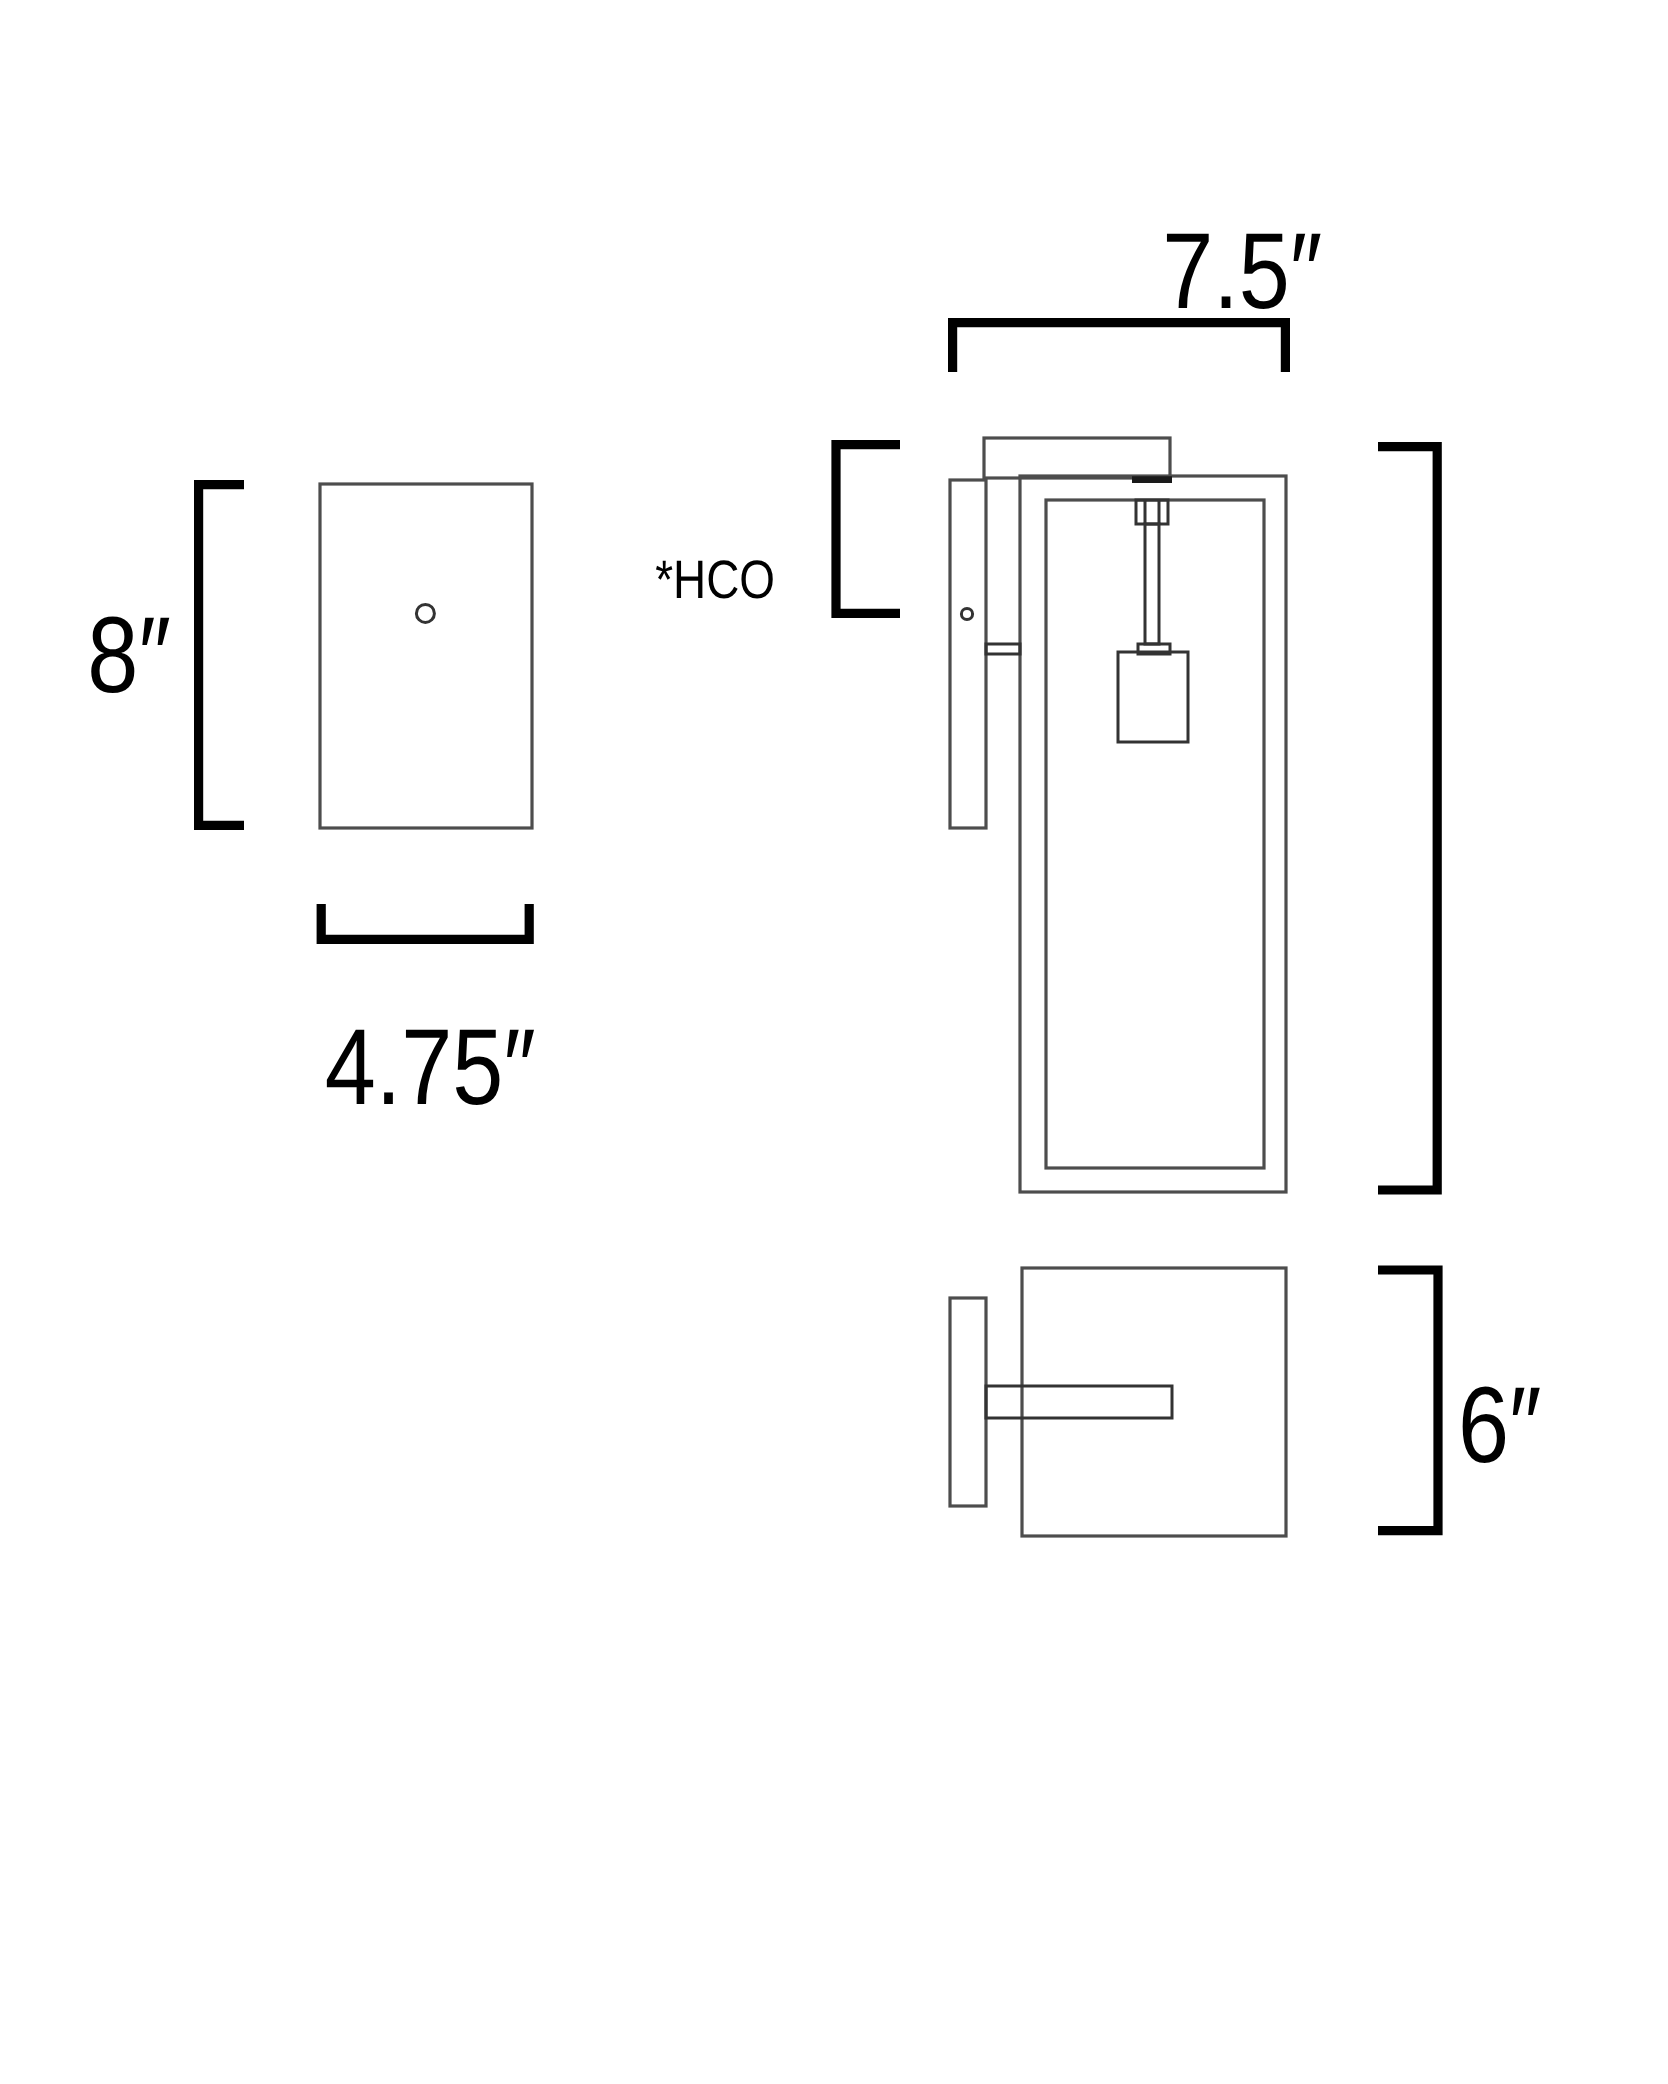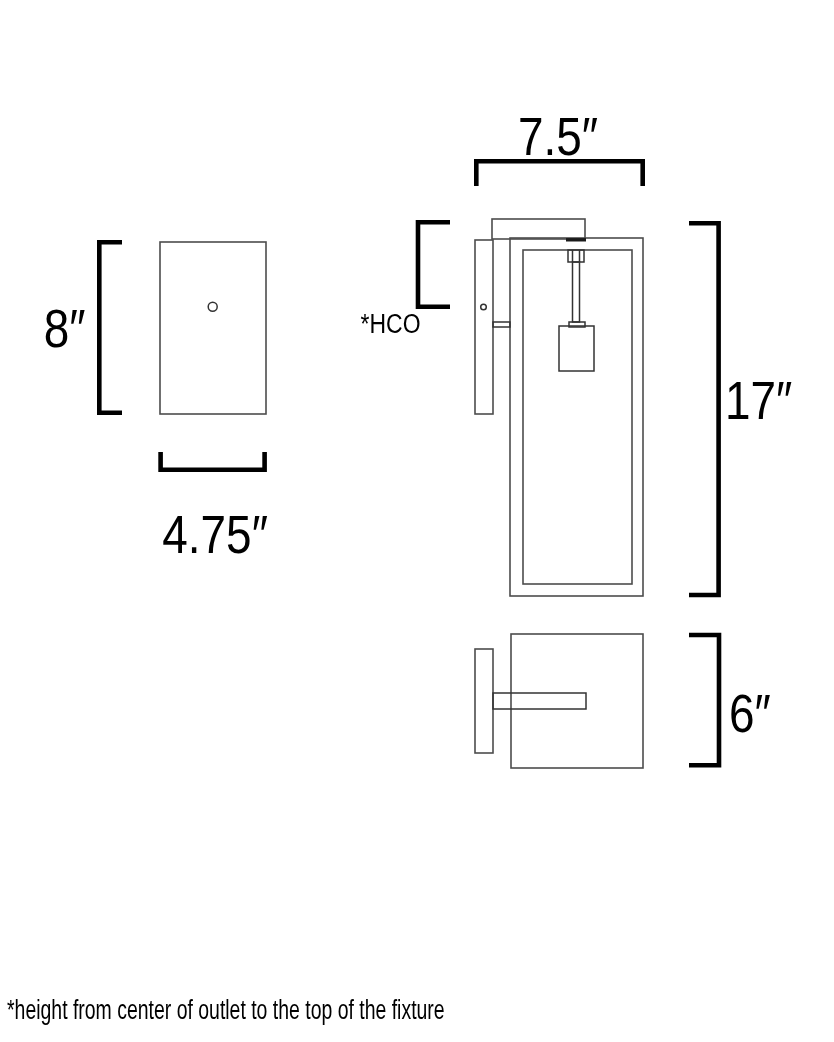--- a/index.html
+++ b/index.html
@@ -86,34 +86,28 @@
   </svg>
 
   <div class="dim dim-center" style="left:-45px;top:301px;">
     <span class="tx">8″</span>
   </div>
 
   <div class="dim dim-center" style="left:105px;top:476px;margin-top:31px;">
     <span class="tx">4.75″</span>
   </div>
 
-  <div class="dim dim-center" style="left:448px;top:109px;">
+  <div class="dim dim-center" style="left:448px;top:109px;text-align:right;">
     <span class="tx">7.5″</span>
   </div>
 
 
-  <div class="dim dim-right dim-small" style="right:413px;top:277px;margin-top:34px;">
+  <div class="dim dim-right dim-small" style="right:446px;top:277px;">
     <span class="tx">*HCO</span>
   </div>
 
-  <div class="dim dim-left" style="left:725px;top:373px;">
-    <span class="tx">17″</span>
-  </div>
 
   <div class="dim dim-left" style="left:729px;top:686px;">
     <span class="tx">6″</span>
   </div>
 
-  <div class="footnote">
-    <span class="tx">*height from center of outlet to the top of the fixture</span>
-  </div>
 
 </div>
 
 </body></html>

